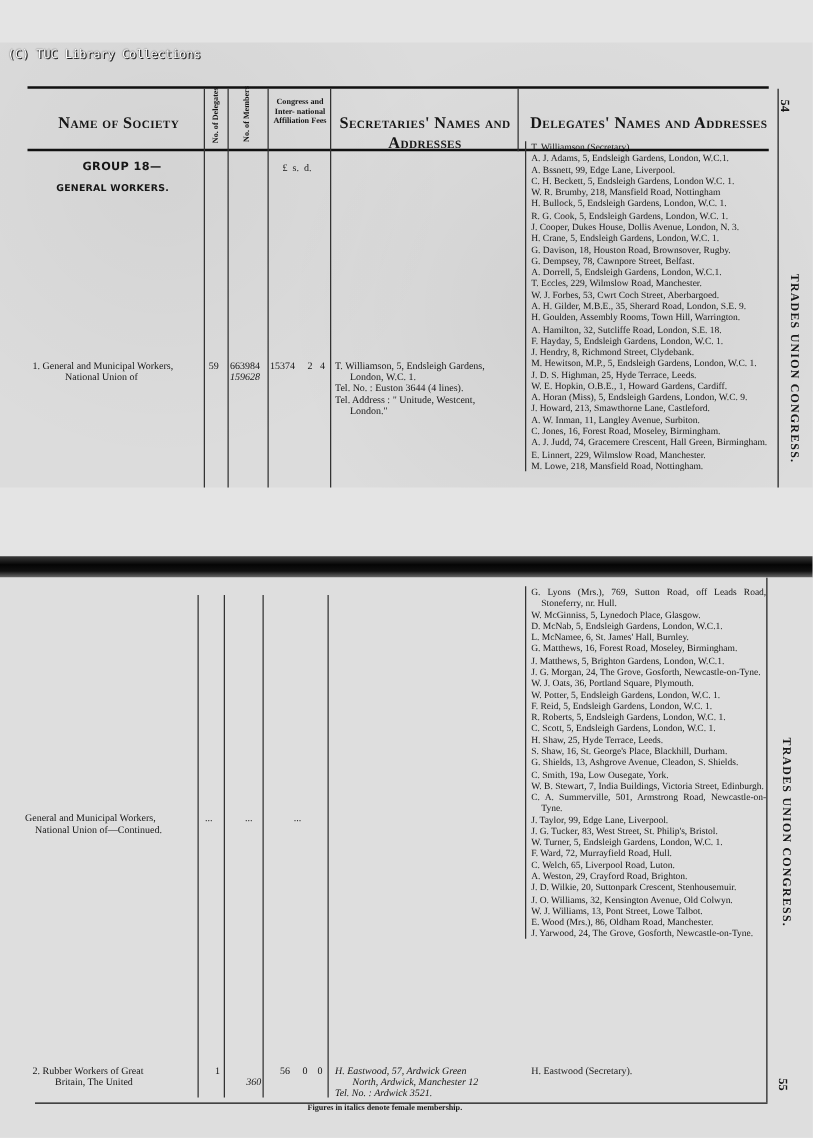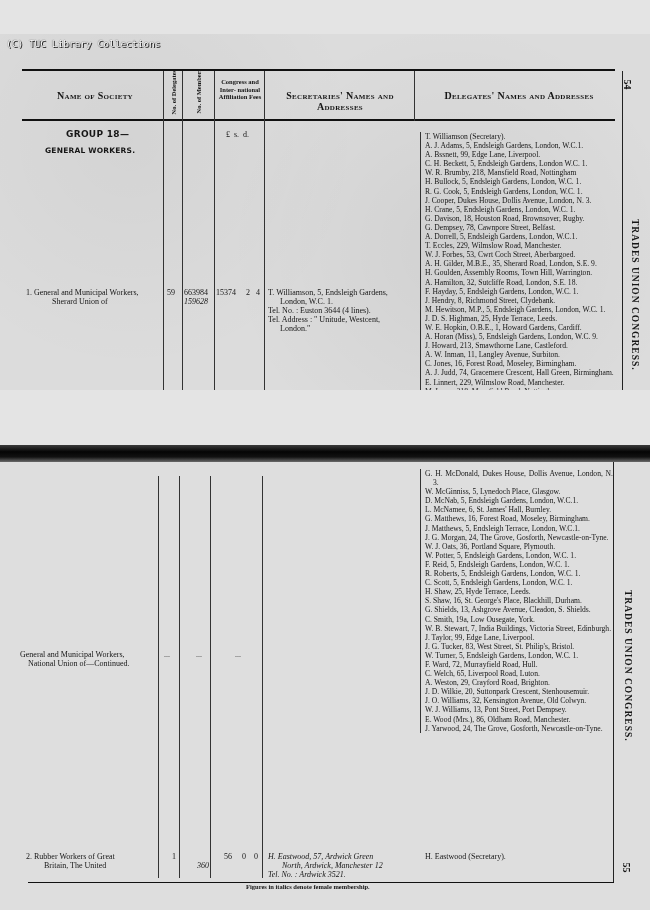--- a/index.html
+++ b/index.html
@@ -20,21 +20,21 @@
   .page.bottom { top:462px; height:448px; background:#dedede; }
   .gutter { position:absolute; left:0; top:445px; width:650px; height:17px;
     background:linear-gradient(#3a3a3a,#050505 40%,#111 70%,#6a6a6a); }
 
   .watermark { position:absolute; left:6px; top:4px; font-family:"DejaVu Sans Mono", monospace;
     font-size:9.5px; color:#fff; text-shadow:0 0 1px #000, 1px 1px 0 #222; letter-spacing:0; }
 
   .rule { position:absolute; background:#111; }
   .vline { position:absolute; width:1px; background:#333; }
 
-  .hdr { position:absolute; font-size:10px; font-weight:bold; font-variant:small-caps; text-align:center;
+  .hdr { position:absolute; font-size:13px; font-weight:bold; font-variant:small-caps; text-align:center;
     letter-spacing:0.3px; }
   .vert { position:absolute; font-size:6.5px; font-weight:bold; text-align:center; line-height:7px;
     transform:rotate(-90deg); transform-origin:center center; white-space:nowrap; }
   .fees-hdr { position:absolute; font-size:6.5px; font-weight:bold; text-align:center; line-height:7.5px; }
 
   .group-title { position:absolute; font-family:"DejaVu Sans", sans-serif; font-weight:bold; font-size:9px; letter-spacing:0.3px; }
   .group-sub { position:absolute; font-family:"DejaVu Sans", sans-serif; font-weight:bold; font-size:7.5px; letter-spacing:0.2px; }
 
   .cell { position:absolute; font-size:8px; line-height:9px; }
   .society { text-align:justify; }
@@ -72,37 +72,37 @@
   <div class="fees-hdr" style="left:218px;top:44px;width:44px;">Congress and Inter- national Affiliation Fees</div>
   <div class="hdr" style="left:266px;top:56px;width:148px;">Secretaries' Names and Addresses</div>
   <div class="hdr" style="left:416px;top:56px;width:206px;">Delegates' Names and Addresses</div>
 
   <div class="group-title" style="left:66px;top:95px;">GROUP 18—</div>
   <div class="group-sub" style="left:45px;top:112px;">GENERAL WORKERS.</div>
   <div class="cell" style="left:226px;top:96px;white-space:pre;">£  s.  d.</div>
 
   <div>
     <div class="cell society" style="left:26px;top:254px;width:135px;">1. General and Municipal Workers,</div>
-    <div class="cell" style="left:52px;top:263px;">Sherard Union of</div>
+    <div class="cell" style="left:52px;top:263px;">National Union of</div>
     <div class="cell" style="left:167px;top:254px;">59</div>
     <div class="cell" style="left:184px;top:254px;">663984</div>
     <div class="cell italic" style="left:184px;top:263px;">159628</div>
     <div class="cell" style="left:216px;top:254px;">15374</div>
     <div class="cell" style="left:246px;top:254px;">2</div>
     <div class="cell" style="left:256px;top:254px;">4</div>
     <div class="cell" style="left:268px;top:254px;width:146px;">
       <div>T. Williamson, 5, Endsleigh Gardens,</div>
       <div style="padding-left:12px;">London, W.C. 1.</div>
       <div>Tel. No. : Euston 3644 (4 lines).</div>
       <div>Tel. Address : " Unitude, Westcent,</div>
       <div style="padding-left:12px;">London."</div>
     </div>
   </div>
 
-  <div class="delegates" id="del1" style="top:98px;">
+  <div class="delegates" id="del1" style="top:79px;">
       <div class="d">T. Williamson (Secretary).</div>
       <div class="d">A. J. Adams, 5, Endsleigh Gardens, London, W.C.1.</div>
       <div class="d">A. Bssnett, 99, Edge Lane, Liverpool.</div>
       <div class="d">C. H. Beckett, 5, Endsleigh Gardens, London W.C. 1.</div>
       <div class="d">W. R. Brumby, 218, Mansfield Road, Nottingham</div>
       <div class="d">H. Bullock, 5, Endsleigh Gardens, London, W.C. 1.</div>
       <div class="d">R. G. Cook, 5, Endsleigh Gardens, London, W.C. 1.</div>
       <div class="d">J. Cooper, Dukes House, Dollis Avenue, London, N. 3.</div>
       <div class="d">H. Crane, 5, Endsleigh Gardens, London, W.C. 1.</div>
       <div class="d">G. Davison, 18, Houston Road, Brownsover, Rugby.</div>
@@ -142,46 +142,47 @@
 
   <div>
     <div class="cell" style="left:20px;top:188px;width:138px;text-align:justify;">General and Municipal Workers,</div>
     <div class="cell" style="left:28px;top:197px;">National Union of—Continued.</div>
     <div class="cell" style="left:164px;top:188px;">...</div>
     <div class="cell" style="left:196px;top:188px;">...</div>
     <div class="cell" style="left:235px;top:188px;">...</div>
   </div>
 
   <div class="delegates" id="del2" style="top:7px;left:420px;width:188px;">
-      <div class="d">G. H. McDonald, Dukes House, Dollis Avenue, London, N. 3.</div>
+      <div class="d">G. Lyons (Mrs.), 769, Sutton Road, off Leads Road, Stoneferry, nr. Hull.</div>
       <div class="d">W. McGinniss, 5, Lynedoch Place, Glasgow.</div>
       <div class="d">D. McNab, 5, Endsleigh Gardens, London, W.C.1.</div>
       <div class="d">L. McNamee, 6, St. James' Hall, Burnley.</div>
       <div class="d">G. Matthews, 16, Forest Road, Moseley, Birmingham.</div>
-      <div class="d">J. Matthews, 5, Endsleigh Terrace, London, W.C.1.</div>
+      <div class="d">J. Matthews, 5, Brighton Gardens, London, W.C.1.</div>
       <div class="d">J. G. Morgan, 24, The Grove, Gosforth, Newcastle-on-Tyne.</div>
       <div class="d">W. J. Oats, 36, Portland Square, Plymouth.</div>
       <div class="d">W. Potter, 5, Endsleigh Gardens, London, W.C. 1.</div>
       <div class="d">F. Reid, 5, Endsleigh Gardens, London, W.C. 1.</div>
       <div class="d">R. Roberts, 5, Endsleigh Gardens, London, W.C. 1.</div>
       <div class="d">C. Scott, 5, Endsleigh Gardens, London, W.C. 1.</div>
       <div class="d">H. Shaw, 25, Hyde Terrace, Leeds.</div>
       <div class="d">S. Shaw, 16, St. George's Place, Blackhill, Durham.</div>
       <div class="d">G. Shields, 13, Ashgrove Avenue, Cleadon, S. Shields.</div>
       <div class="d">C. Smith, 19a, Low Ousegate, York.</div>
       <div class="d">W. B. Stewart, 7, India Buildings, Victoria Street, Edinburgh.</div>
+      <div class="d">C. A. Summerville, 501, Armstrong Road, Newcastle-on-Tyne.</div>
       <div class="d">J. Taylor, 99, Edge Lane, Liverpool.</div>
       <div class="d">J. G. Tucker, 83, West Street, St. Philip's, Bristol.</div>
       <div class="d">W. Turner, 5, Endsleigh Gardens, London, W.C. 1.</div>
       <div class="d">F. Ward, 72, Murrayfield Road, Hull.</div>
       <div class="d">C. Welch, 65, Liverpool Road, Luton.</div>
       <div class="d">A. Weston, 29, Crayford Road, Brighton.</div>
       <div class="d">J. D. Wilkie, 20, Suttonpark Crescent, Stenhousemuir.</div>
       <div class="d">J. O. Williams, 32, Kensington Avenue, Old Colwyn.</div>
-      <div class="d">W. J. Williams, 13, Pont Street, Port Dempsey.</div>
+      <div class="d">W. J. Williams, 13, Pont Street, Lowe Talbot.</div>
       <div class="d">E. Wood (Mrs.), 86, Oldham Road, Manchester.</div>
       <div class="d">J. Yarwood, 24, The Grove, Gosforth, Newcastle-on-Tyne.</div>
     </div>
 
   <div>
     <div class="cell society" style="left:26px;top:390px;width:130px;">2. Rubber Workers of Great</div>
     <div class="cell" style="left:44px;top:399px;">Britain, The United</div>
     <div class="cell" style="left:172px;top:390px;">1</div>
     <div class="cell" style="left:192px;top:410px;margin-top:48px;">2250</div>
     <div class="cell italic" style="left:197px;top:399px;">360</div>

